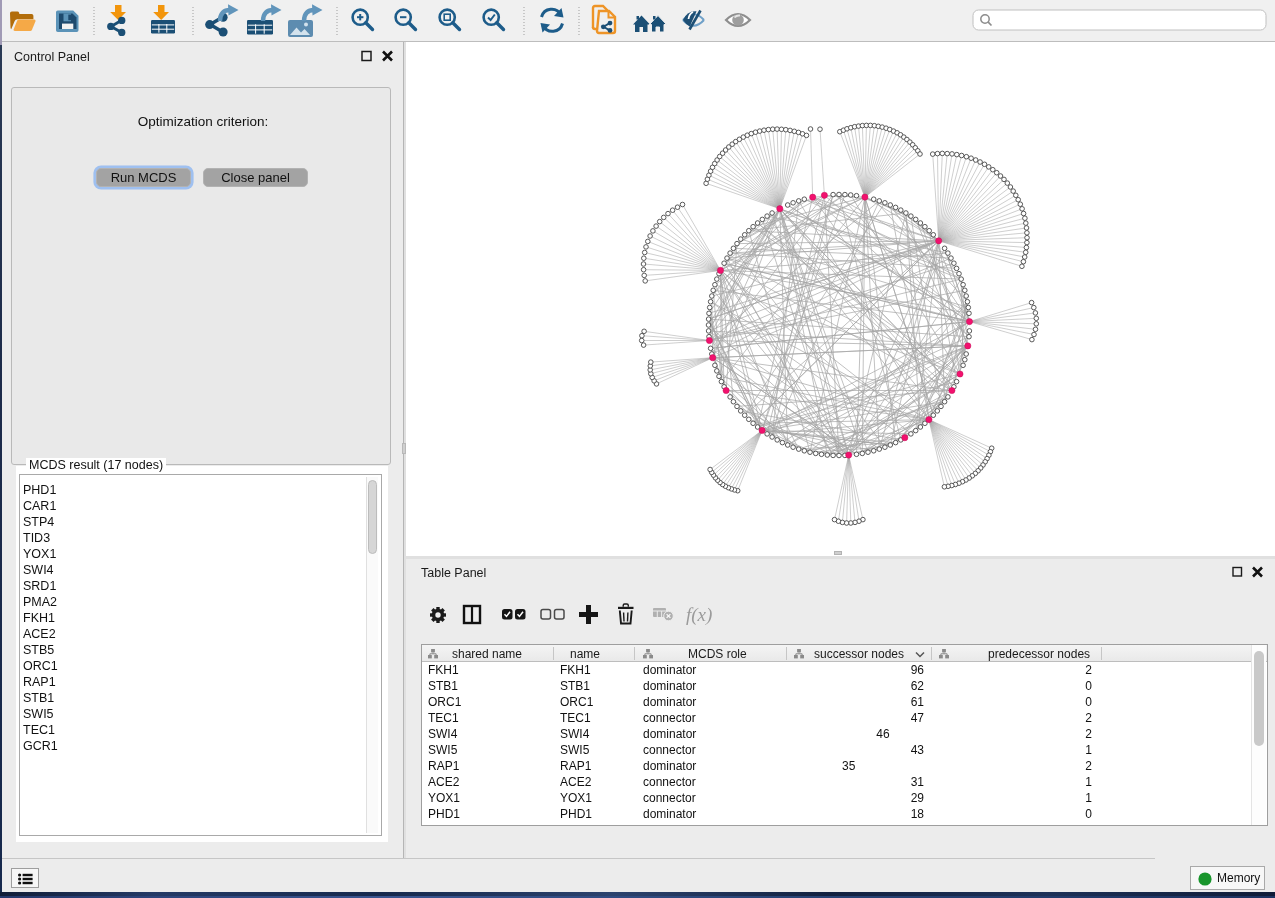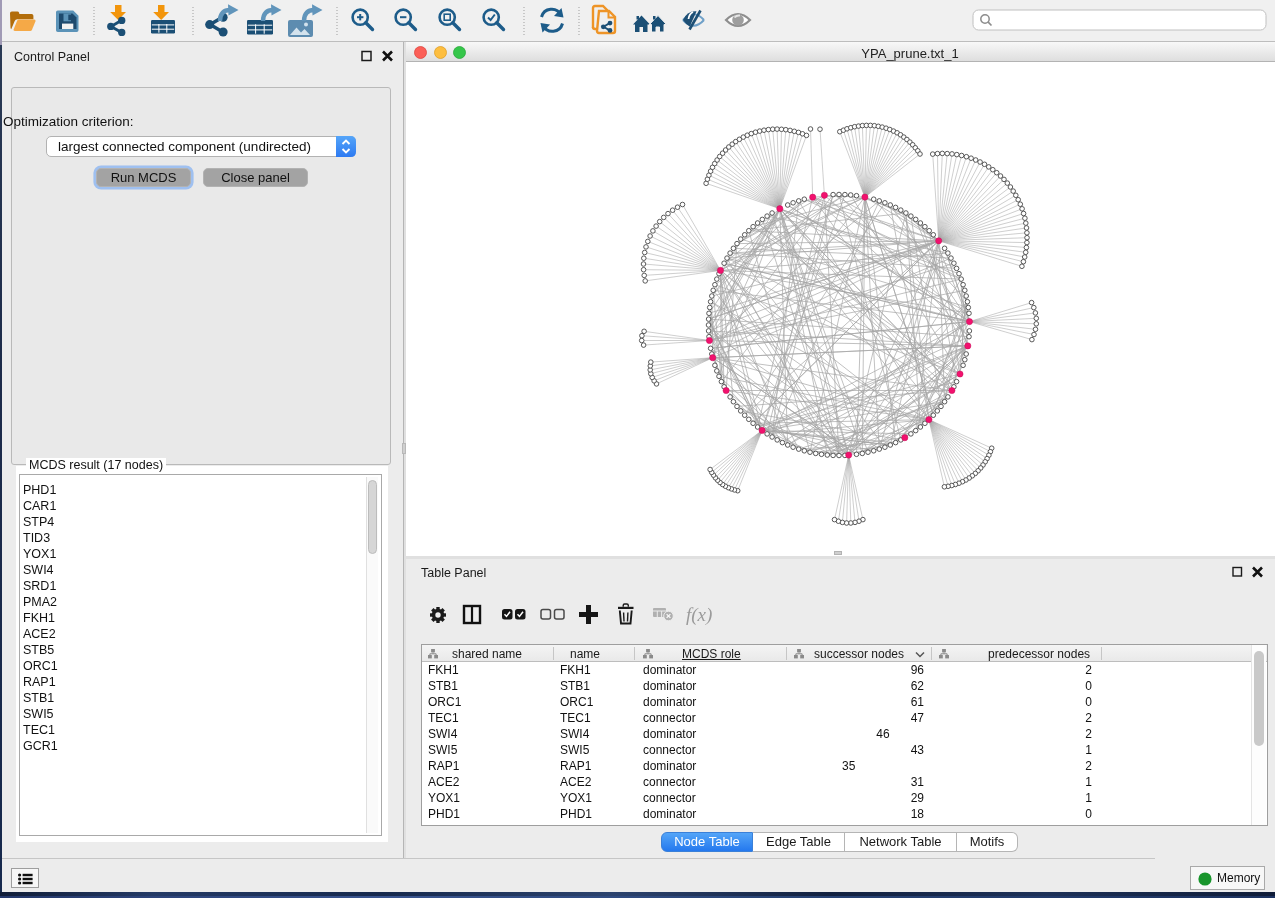--- a/index.html
+++ b/index.html
@@ -139,34 +139,21 @@
 </g>
   </svg>
 
 <div class="abs" style="left:3px;top:42px;width:400px;height:816px;background:#ececec">
   <div class="abs" style="left:11px;top:8px;font-size:12.5px;color:#1a1a1a">Control Panel</div>
   <svg class="abs" style="left:358px;top:8px" width="38" height="13">
     <rect x="1" y="1.5" width="9" height="9" fill="none" stroke="#1a1a1a" stroke-width="1.5"></rect>
     <path d="M22 1.5 L31 10.5 M31 1.5 L22 10.5" stroke="#111" stroke-width="2.6"></path>
   </svg>
   <div class="abs" style="left:8px;top:45px;width:380px;height:378px;background:#e9e9e9;border:1px solid #b9b9b9;border-radius:3px"></div>
-  <div class="abs" style="left:0;top:72px;width:400px;font-size:13.5px;color:#111">Optimization criterion:</div>
-  <div class="abs" style="left:43px;top:94px;width:310px;height:21px;background:#fff;border:1px solid #b2b2b2;border-radius:5px;font-size:13.5px;color:#111;line-height:19px;padding-left:11px">largest connected component (undirected)
-    <svg class="abs" style="right:-1px;top:-1px" width="20" height="21">
-        <defs>
-          <linearGradient id="bg1" x1="0" y1="0" x2="0" y2="1">
-            <stop offset="0" stop-color="#55a5f9"></stop>
-            <stop offset="1" stop-color="#2d7af2"></stop>
-          </linearGradient>
-        </defs>
-    <path d="M0 0 h14.5 q5.5 0 5.5 5.5 v10 q0 5.5 -5.5 5.5 h-14.5 Z" fill="url(#bg1)"></path>
-    <path d="M6.5 8 L10 4.5 L13.5 8" fill="none" stroke="#fff" stroke-width="1.9"></path>
-    <path d="M6.5 13 L10 16.5 L13.5 13" fill="none" stroke="#fff" stroke-width="1.9"></path>
-      </svg>
-  </div>
+  <div class="abs" style="left:0;top:72px;width:400px;text-align:center;font-size:13.5px;color:#111">Optimization criterion:</div>
   <div class="abs btn" style="left:93px;top:126px;width:95px;height:19px;box-shadow:0 0 0 2.6px rgba(110,165,245,.6)">Run MCDS</div>
   <div class="abs btn" style="left:200px;top:126px;width:105px;height:19px">Close panel</div>
   <div class="abs" style="left:13px;top:424px;width:372px;height:376px;background:#fff"></div>
   <div class="abs" style="left:16px;top:432px;width:363px;height:362px;border:1px solid #a9a9a9"></div>
   <div class="abs" style="left:23px;top:416px;background:#fff;padding:0 3px;font-size:12.5px;color:#111">MCDS result (17 nodes)</div>
   <div class="abs" style="left:20px;top:440px;font-size:12.5px;line-height:16px;color:#111">
       <div class="li">PHD1</div>
       <div class="li">CAR1</div>
       <div class="li">STP4</div>
       <div class="li">TID3</div>
@@ -185,28 +172,20 @@
       <div class="li">GCR1</div>
     </div>
   <div class="abs" style="left:363px;top:435px;width:12px;height:356px;background:#fafafa;border-left:1px solid #e0e0e0">
      <div class="abs" style="left:1px;top:3px;width:9px;height:74px;background:#d6d6d6;border:1px solid #bcbcbc;border-radius:5px"></div>
   </div>
 </div>
 <div class="abs" style="left:403px;top:42px;width:3px;height:816px;background:#e0e0e0;border-left:1px solid #b5b5b5"></div>
 <div class="abs" style="left:402px;top:443px;width:4px;height:11px;background:#cfcfcf;border:1px solid #b8b8b8"></div>
 
 <div class="abs" style="left:406px;top:42px;width:869px;height:514px;background:#fff">
-  <div class="abs" style="left:0;top:0;width:869px;height:20px;background:linear-gradient(#f8f8f8,#dedede);border-bottom:1px solid #b3b3b3">
-    <svg class="abs" style="left:8px;top:4px" width="64" height="13">
-      <circle cx="6.5" cy="6.5" r="6" fill="#fb5f57" stroke="#de443c" stroke-width="0.8"></circle>
-      <circle cx="26.5" cy="6.5" r="6" fill="#fdbe40" stroke="#df9e23" stroke-width="0.8"></circle>
-      <circle cx="45.5" cy="6.5" r="6" fill="#35c64a" stroke="#28a83a" stroke-width="0.8"></circle>
-    </svg>
-    <div class="abs" style="left:414px;top:4px;width:180px;text-align:center;font-size:13px;color:#222">YPA_prune.txt_1</div>
-  </div>
   <div class="abs" style="left:0;top:21px;width:869px;height:492px"><svg width="869" height="492" viewBox="0 0 869 492">
 <g stroke="#8f8f8f" stroke-width="0.7" opacity="0.8">
 <line x1="373.8" y1="145.7" x2="421.3" y2="392.0"></line>
 <line x1="373.8" y1="145.7" x2="547.9" y2="323.8"></line>
 <line x1="373.8" y1="145.7" x2="327.4" y2="185.3"></line>
 <line x1="373.8" y1="145.7" x2="305.8" y2="233.0"></line>
 <line x1="373.8" y1="145.7" x2="302.5" y2="262.0"></line>
 <line x1="373.8" y1="145.7" x2="381.7" y2="382.0"></line>
 <line x1="373.8" y1="145.7" x2="433.0" y2="392.5"></line>
 <line x1="373.8" y1="145.7" x2="462.0" y2="389.2"></line>
@@ -1000,21 +979,21 @@
       <span class="abs" style="left:30px;top:2px;width:100px;">shared name</span>
       <span class="abs" style="left:148px;top:2px;width:80px;">name</span>
       <svg class="abs" style="left:221px;top:3.5px" width="11" height="10">
           <g transform="translate(0,0)" fill="#8a8a8a" stroke="#8a8a8a">
 <rect x="3.1" y="0" width="3.8" height="3.4" stroke="none"></rect>
 <rect x="0" y="6" width="3.8" height="3.4" stroke="none"></rect>
             <rect x="6.2" y="6" width="3.8" height="3.4" stroke="none"></rect>
 <path d="M5 3.4 V4.8 M1.9 6 V4.8 H8.1 V6" fill="none" stroke-width="1"></path>
           </g>
         </svg>
-      <span class="abs" style="left:260px;top:2px;text-decoration:underline;">MCDS role</span>
+      <span class="abs" style="left:266px;top:2px;">MCDS role</span>
       <svg class="abs" style="left:372px;top:3.5px" width="11" height="10">
           <g transform="translate(0,0)" fill="#8a8a8a" stroke="#8a8a8a">
 <rect x="3.1" y="0" width="3.8" height="3.4" stroke="none"></rect>
 <rect x="0" y="6" width="3.8" height="3.4" stroke="none"></rect>
             <rect x="6.2" y="6" width="3.8" height="3.4" stroke="none"></rect>
 <path d="M5 3.4 V4.8 M1.9 6 V4.8 H8.1 V6" fill="none" stroke-width="1"></path>
           </g>
         </svg>
       <span class="abs" style="left:392px;top:2px;">successor nodes</span>
       <svg class="abs" style="left:492px;top:5px" width="12" height="9">
@@ -1104,26 +1083,20 @@
           <span class="abs" style="left:138px">PHD1</span>
           <span class="abs" style="left:221px">dominator</span>
 <span class="abs" style="left:420px;width:82px;text-align:right">18</span>
           <span class="abs" style="left:560px;width:110px;text-align:right">0</span>
         </div>
       </div>
     <div class="abs" style="right:1px;top:0px;width:15px;height:180px;background:#fdfdfd;border-left:1px solid #e4e4e4">
       <div class="abs" style="left:2px;top:6px;width:10px;height:95px;background:#c9c9c9;border-radius:6px"></div>
     </div>
   </div>
-  <div class="abs" style="left:255px;top:273px;height:20px;display:flex;font-size:13px">
-    <div class="btab" style="width:92px;border-radius:6px 0 0 6px;background:linear-gradient(#54a5f8,#2478ee);color:#fff;border-color:#3a80d8">Node Table</div>
-    <div class="btab" style="width:92px;border-left:0">Edge Table</div>
-    <div class="btab" style="width:112px;border-left:0">Network Table</div>
-    <div class="btab" style="width:61px;border-left:0;border-radius:0 6px 6px 0">Motifs</div>
-  </div>
 </div>
 
 <div class="abs" style="left:0;top:858px;width:1155px;height:34px;background:#ececec;border-top:1px solid #c6c6c6">
   <div class="abs" style="left:11px;top:9px;width:28px;height:20px;background:#f7f7f7;border:1px solid #9e9e9e">
     <svg class="abs" style="left:6px;top:3.5px" width="16" height="12">
         <g fill="#111">
     <circle cx="1.6" cy="2" r="1.6"></circle>
           <circle cx="1.6" cy="6" r="1.6"></circle>
           <circle cx="1.6" cy="10" r="1.6"></circle>
     <rect x="4.6" y="0.8" width="10" height="2.4"></rect>

